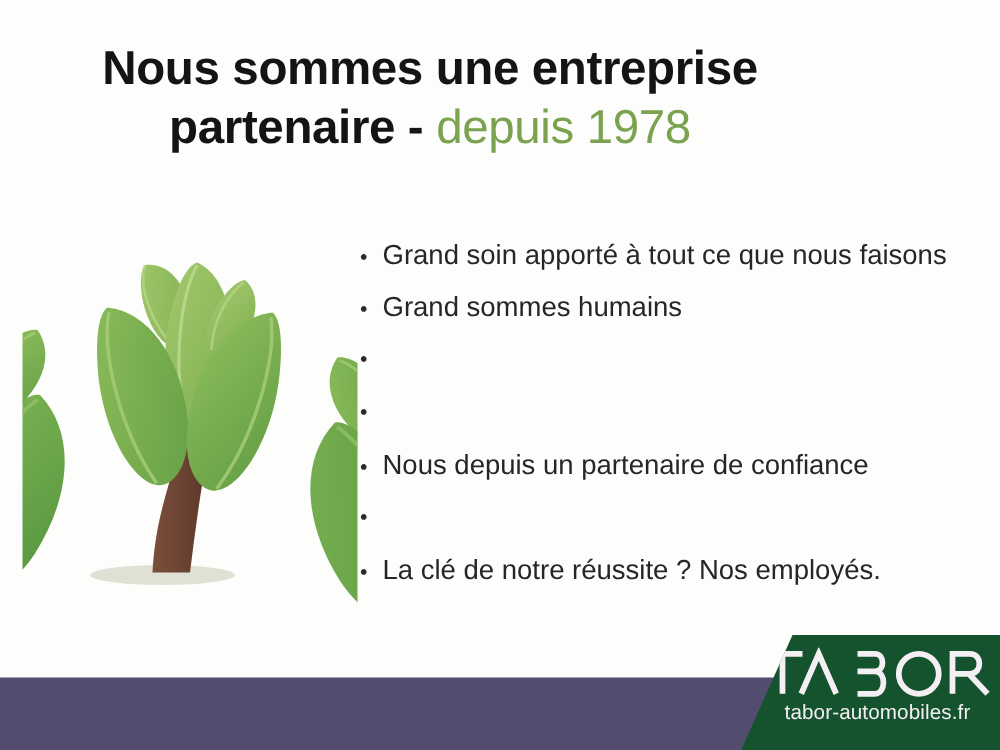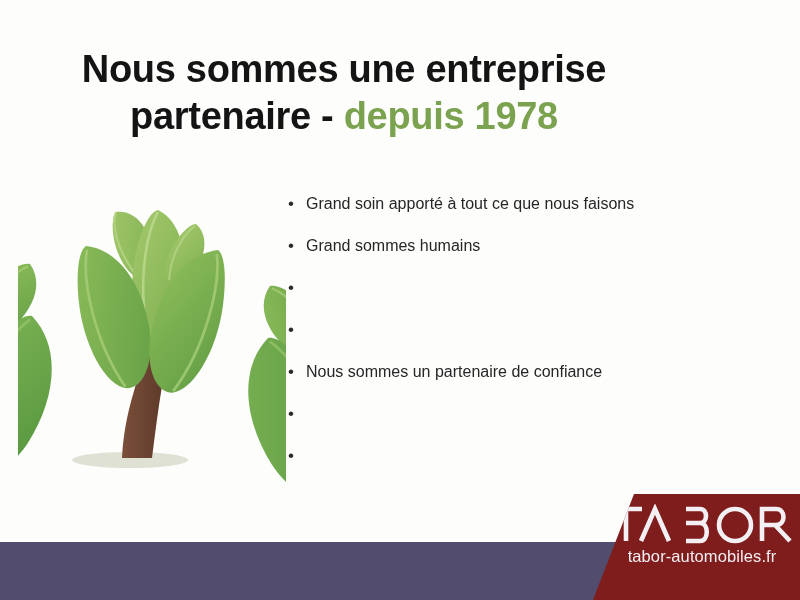--- a/index.html
+++ b/index.html
@@ -19,37 +19,37 @@
     position: relative;
     width: 800px;
     height: 600px;
     background: #fdfdfc;
     overflow: hidden;
   }
 
   
   .title-block {
     position: absolute;
-    top: 48px;
+    top: 34px;
     left: 0;
     width: 688px;
     text-align: center;
     line-height: 1.12;
   }
   .title-line {
     font-size: 38px;
     font-weight: bold;
     color: #141414;
     letter-spacing: -0.3px;
     white-space: nowrap;
   }
   .title-line-2 { margin-top: 4px; }
   .title-accent {
     color: #7ba24f;
-    font-weight: bold;
+    font-weight: normal;
   }
   .title-dash { color: #141414; }
 
   
   .bullets {
     position: absolute;
     left: 288px;
     top: 193px;
     width: 470px;
   }
@@ -59,21 +59,21 @@
     height: 42px;
   }
   .bullet-dot {
     width: 18px;
     flex: 0 0 18px;
     font-size: 17px;
     line-height: 22px;
     color: #2b2b2b;
   }
   .bullet-text {
-    font-size: 16px;
+    font-size: 22px;
     line-height: 22px;
     color: #262626;
     white-space: nowrap;
   }
 
   
   .tree {
     position: absolute;
     left: 18px;
     top: 186px;
@@ -89,22 +89,22 @@
     width: 800px;
     height: 58px;
     background: #524c6e;
   }
 
   .logo-panel {
     position: absolute;
     right: 0;
     bottom: 0;
     width: 248px;
-    height: 106px;
-    background: #7f1d1d;
+    height: 92px;
+    background: #14532d;
     clip-path: polygon(41px 100%, 82px 0, 100% 0, 100% 100%);
   }
 
   .logo-wordmark {
     position: absolute;
     left: 56px;
     top: 10px;
     width: 186px;
     height: 40px;
   }
@@ -222,27 +222,28 @@
       <span class="bullet-text">Grand sommes humains</span>
     </div>
     <div class="bullet-row">
       <span class="bullet-dot">•</span>
     </div>
     <div class="bullet-row">
       <span class="bullet-dot">•</span>
     </div>
     <div class="bullet-row">
       <span class="bullet-dot">•</span>
-      <span class="bullet-text">Nous sommes un partenaire de confiance</span>
-    </div>
-    <div class="bullet-row">
-      <span class="bullet-dot">•</span>
-    </div>
-    <div class="bullet-row">
-      <span class="bullet-dot">•</span>
+      <span class="bullet-text">Nous depuis un partenaire de confiance</span>
+    </div>
+    <div class="bullet-row">
+      <span class="bullet-dot">•</span>
+    </div>
+    <div class="bullet-row">
+      <span class="bullet-dot">•</span>
+      <span class="bullet-text">La clé de notre réussite ? Nos employés.</span>
     </div>
   </div>
 
   <div class="footer-bar"></div>
 
   <div class="logo-panel">
 
     <svg class="logo-wordmark" viewBox="0 0 186 40" xmlns="http://www.w3.org/2000/svg">
       <g fill="none" stroke="#f4eff3" stroke-width="4.6" stroke-linecap="butt">
 

